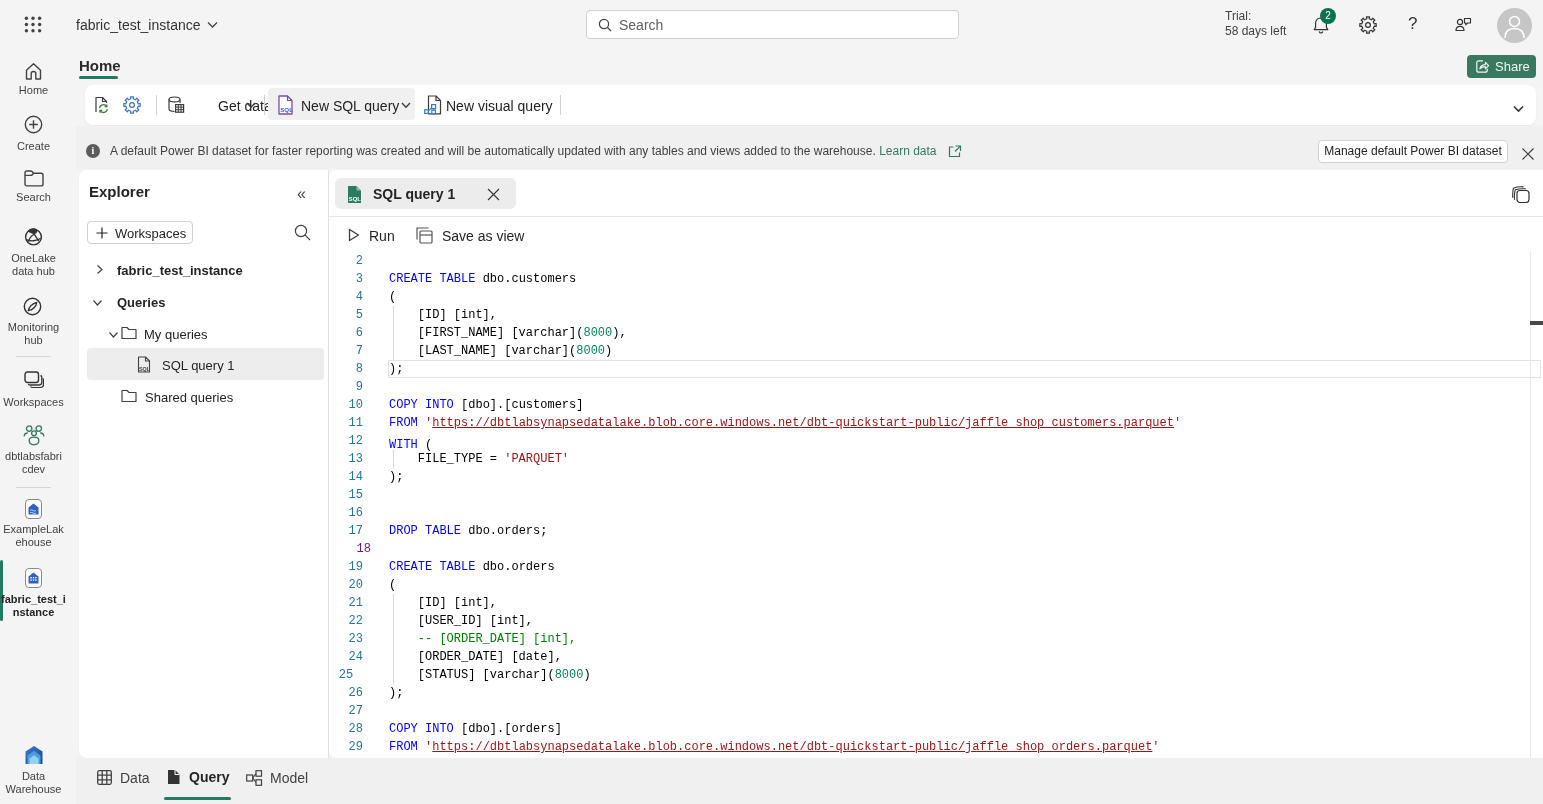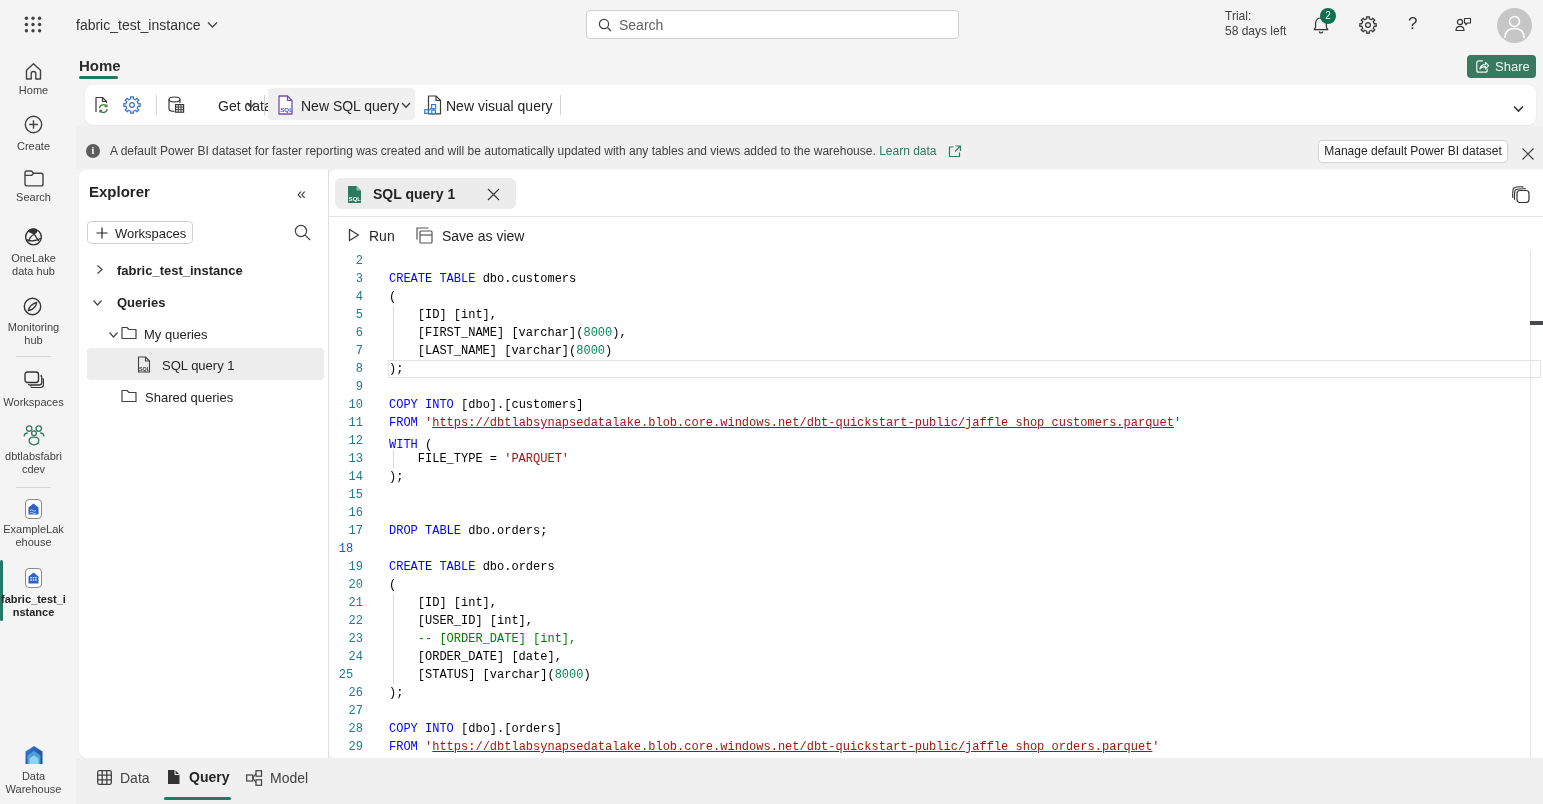--- a/index.html
+++ b/index.html
@@ -342,21 +342,21 @@
 <div style="position:absolute;top:198px;left:0;width:34px;text-align:right;color:#237893;line-height:18px;font-family:Liberation Mono, monospace;">13</div>
 <div style="position:absolute;top:198px;left:60px;line-height:18px;white-space:pre;color:#000;">    FILE_TYPE = <span style="color:#a31515">'PARQUET'</span></div>
 <div style="position:absolute;top:216px;left:0;width:34px;text-align:right;color:#237893;line-height:18px;">14</div>
 <div style="position:absolute;top:216px;left:60px;line-height:18px;white-space:pre;color:#000;">);</div>
 <div style="position:absolute;top:234px;left:0;width:34px;text-align:right;color:#237893;line-height:18px;">15</div>
 <div style="position:absolute;top:234px;left:60px;line-height:18px;white-space:pre;color:#000;"></div>
 <div style="position:absolute;top:252px;left:0;width:34px;text-align:right;color:#237893;line-height:18px;">16</div>
 <div style="position:absolute;top:252px;left:60px;line-height:18px;white-space:pre;color:#000;"></div>
 <div style="position:absolute;top:270px;left:0;width:34px;text-align:right;color:#237893;line-height:18px;">17</div>
 <div style="position:absolute;top:270px;left:60px;line-height:18px;white-space:pre;color:#000;"><span style="color:#0000ff">DROP</span> <span style="color:#0000ff">TABLE</span> dbo.orders;</div>
-<div style="position:absolute;top:288px;left:0;width:34px;text-align:center;color:#1d4ed8;line-height:18px;">18</div>
+<div style="position:absolute;top:288px;left:8px;width:34px;text-align:right;color:#701a75;line-height:18px;">18</div>
 <div style="position:absolute;top:288px;left:60px;line-height:18px;white-space:pre;color:#000;"></div>
 <div style="position:absolute;top:306px;left:0;width:34px;text-align:right;color:#237893;line-height:18px;">19</div>
 <div style="position:absolute;top:306px;left:60px;line-height:18px;white-space:pre;color:#000;"><span style="color:#0000ff">CREATE</span> <span style="color:#0000ff">TABLE</span> dbo.orders</div>
 <div style="position:absolute;top:324px;left:0;width:34px;text-align:right;color:#237893;line-height:18px;">20</div>
 <div style="position:absolute;top:324px;left:60px;line-height:18px;white-space:pre;color:#000;">(</div>
 <div style="position:absolute;top:342px;left:0;width:34px;text-align:right;color:#237893;line-height:18px;">21</div>
 <div style="position:absolute;top:342px;left:60px;line-height:18px;white-space:pre;color:#000;">    [ID] [int],</div>
 <div style="position:absolute;top:360px;left:0;width:34px;text-align:right;color:#237893;line-height:18px;">22</div>
 <div style="position:absolute;top:360px;left:60px;line-height:18px;white-space:pre;color:#000;">    [USER_ID] [int],</div>
 <div style="position:absolute;top:378px;left:0;width:34px;text-align:right;color:#237893;line-height:18px;">23</div>

